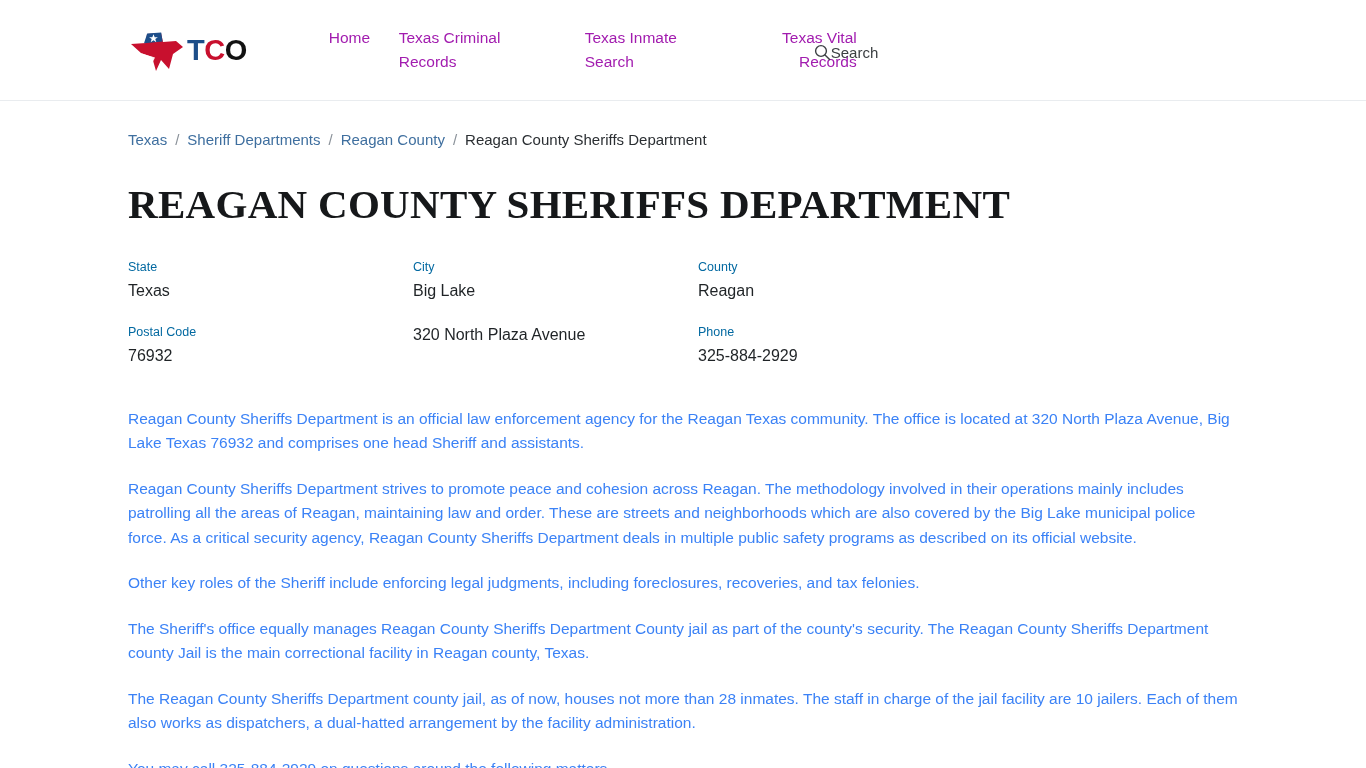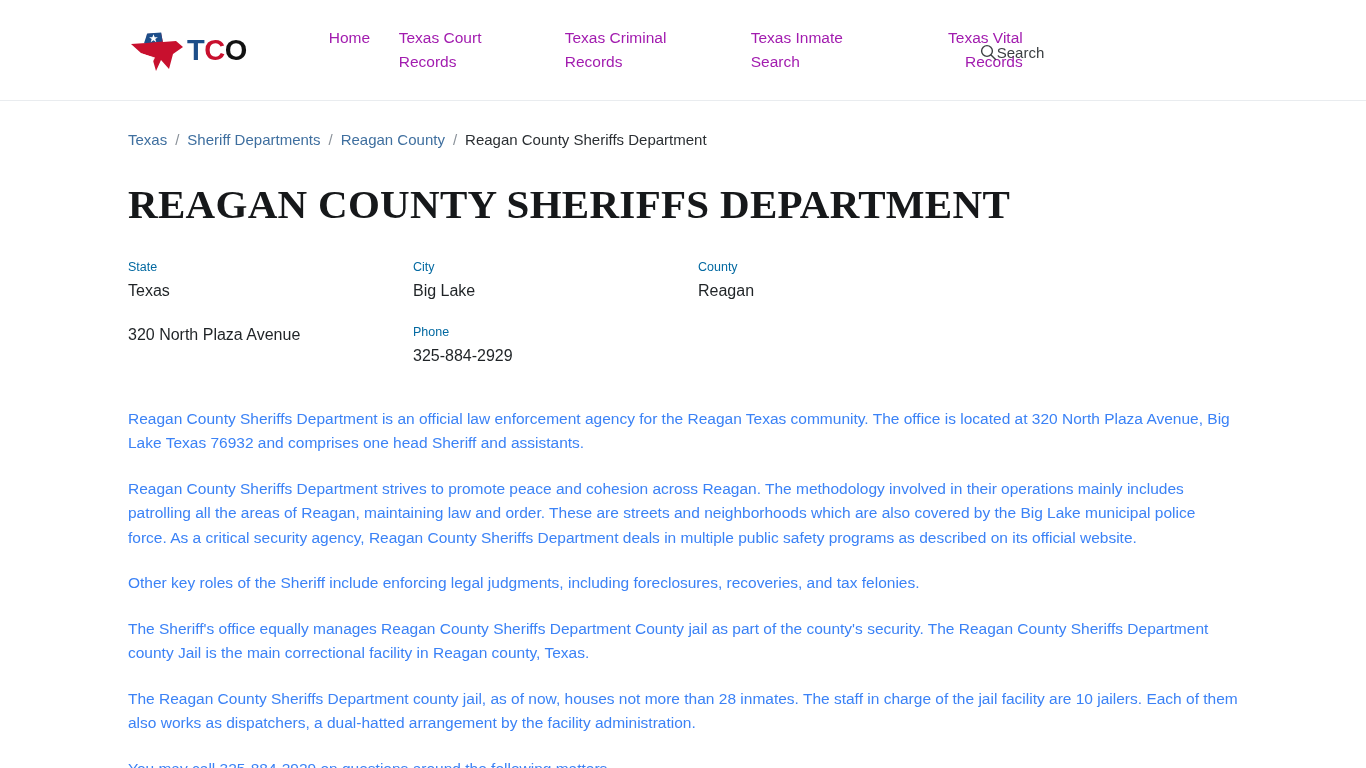--- a/index.html
+++ b/index.html
@@ -157,23 +157,20 @@
     </span>
     <span class="brand-text">
       <span class="brand-t">T</span><span class="brand-c">C</span><span class="brand-o">O</span>
     </span>
   </a>
 
   <nav class="nav">
     <div class="nav-slot nav-slot-1">
       <a class="nav-item">Home</a>
     </div>
-    <div class="nav-slot nav-slot-2">
-      <a class="nav-item nav-wrap">Texas Court Records</a>
-    </div>
     <div class="nav-slot nav-slot-3">
       <a class="nav-item nav-wrap">Texas Criminal Records</a>
     </div>
     <div class="nav-slot nav-slot-4">
       <a class="nav-item nav-wrap">Texas Inmate Search</a>
     </div>
     <div class="nav-slot nav-slot-5">
       <a class="nav-item nav-wrap">Texas Vital Records</a>
     </div>
     <div class="search-box">
@@ -209,20 +206,24 @@
     </div>
     <div class="fact">
       <div class="fact-label">City</div>
       <div class="fact-value">Big Lake</div>
     </div>
     <div class="fact">
       <div class="fact-label">County</div>
       <div class="fact-value">Reagan</div>
     </div>
     <div class="fact">
+      <div class="fact-label">Postal Code</div>
+      <div class="fact-value">76932</div>
+    </div>
+    <div class="fact">
       <div class="fact-value">320 North Plaza Avenue</div>
     </div>
     <div class="fact">
       <div class="fact-label">Phone</div>
       <div class="fact-value">325-884-2929</div>
     </div>
   </section>
 
   <section class="body-copy">
     <p>Reagan County Sheriffs Department is an official law enforcement agency for the Reagan Texas community. The office is located at 320 North Plaza Avenue, Big Lake Texas 76932 and comprises one head Sheriff and assistants.</p>

